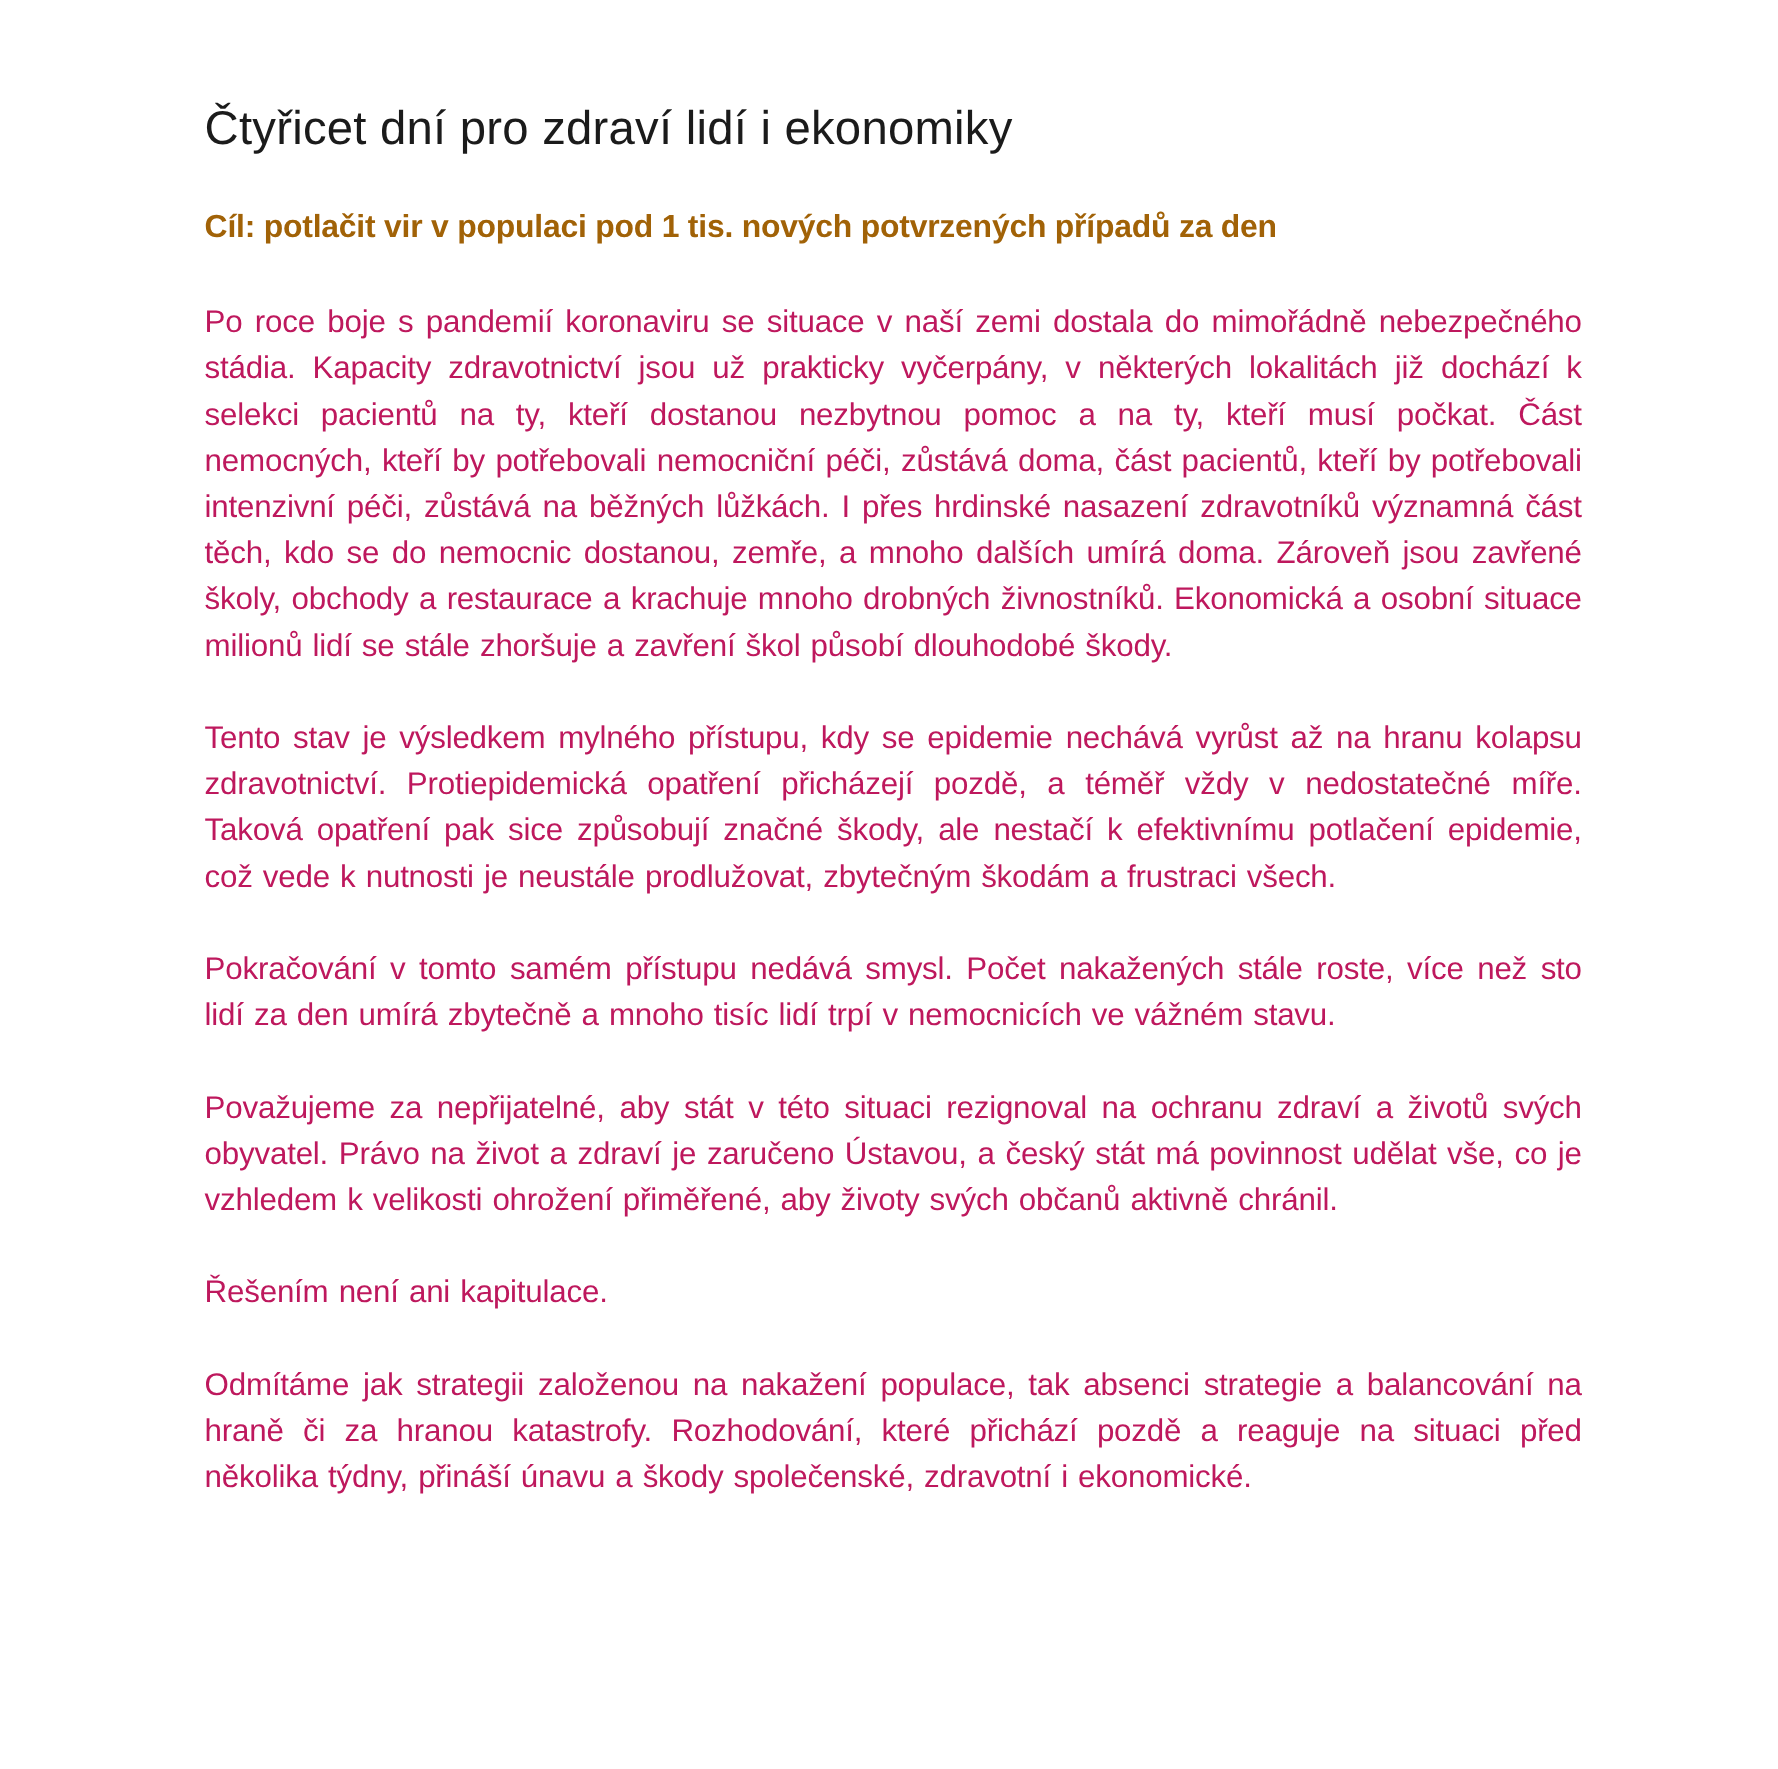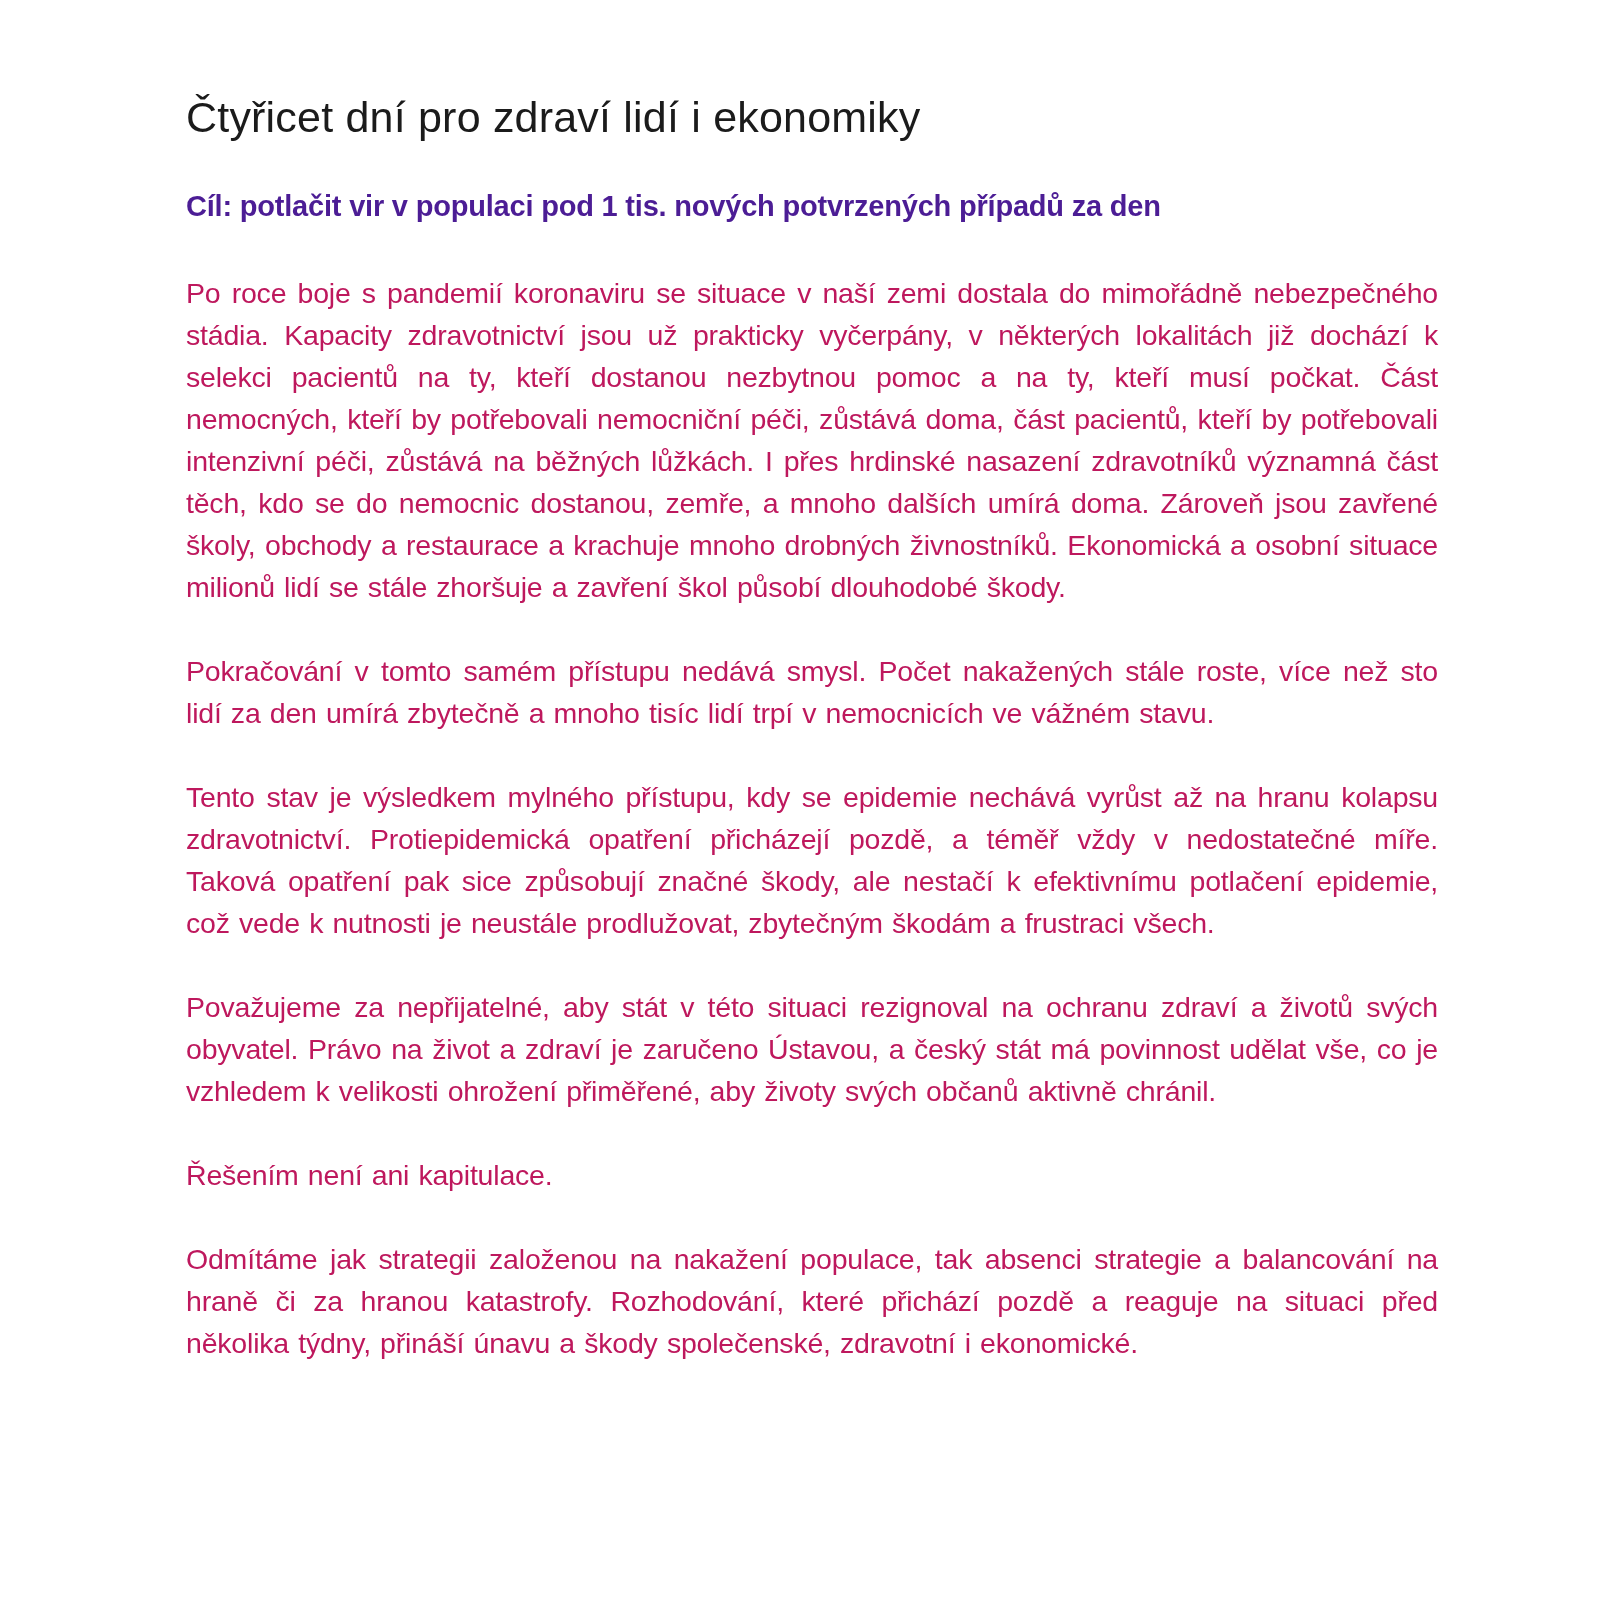--- a/index.html
+++ b/index.html
@@ -28,21 +28,21 @@
     letter-spacing: 0.2px;
     margin: 0 0 46px 0;
     color: #1b1b1b;
   }
   .doc-subtitle {
     font-size: 29px;
     font-weight: 700;
     line-height: 36px;
     letter-spacing: -0.2px;
     margin: 0 0 48px 0;
-    color: #4c1d95;
+    color: #a16207;
   }
   .doc-paragraph {
     font-size: 28.5px;
     font-weight: 400;
     line-height: 42px;
     letter-spacing: -0.2px;
     word-spacing: 1.5px;
     text-align: justify;
     text-align-last: left;
     margin: 0 0 42px 0;
@@ -52,23 +52,23 @@
 </head>
 <body>
 
 <div class="page">
   <h1 class="doc-title">Čtyřicet dní pro zdraví lidí i ekonomiky</h1>
 
   <h2 class="doc-subtitle">Cíl: potlačit vir v populaci pod 1 tis. nových potvrzených případů za den</h2>
 
   <p class="doc-paragraph">Po roce boje s pandemií koronaviru se situace v naší zemi dostala do mimořádně nebezpečného stádia. Kapacity zdravotnictví jsou už prakticky vyčerpány, v některých lokalitách již dochází k selekci pacientů na ty, kteří dostanou nezbytnou pomoc a na ty, kteří musí počkat. Část nemocných, kteří by potřebovali nemocniční péči, zůstává doma, část pacientů, kteří by potřebovali intenzivní péči, zůstává na běžných lůžkách. I přes hrdinské nasazení zdravotníků významná část těch, kdo se do nemocnic dostanou, zemře, a mnoho dalších umírá doma. Zároveň jsou zavřené školy, obchody a restaurace a krachuje mnoho drobných živnostníků. Ekonomická a osobní situace milionů lidí se stále zhoršuje a zavření škol působí dlouhodobé škody.</p>
 
+  <p class="doc-paragraph">Tento stav je výsledkem mylného přístupu, kdy se epidemie nechává vyrůst až na hranu kolapsu zdravotnictví. Protiepidemická opatření přicházejí pozdě, a téměř vždy v nedostatečné míře. Taková opatření pak sice způsobují značné škody, ale nestačí k efektivnímu potlačení epidemie, což vede k nutnosti je neustále prodlužovat, zbytečným škodám a frustraci všech.</p>
+
   <p class="doc-paragraph">Pokračování v tomto samém přístupu nedává smysl. Počet nakažených stále roste, více než sto lidí za den umírá zbytečně a mnoho tisíc lidí trpí v nemocnicích ve vážném stavu.</p>
-
-  <p class="doc-paragraph">Tento stav je výsledkem mylného přístupu, kdy se epidemie nechává vyrůst až na hranu kolapsu zdravotnictví. Protiepidemická opatření přicházejí pozdě, a téměř vždy v nedostatečné míře. Taková opatření pak sice způsobují značné škody, ale nestačí k efektivnímu potlačení epidemie, což vede k nutnosti je neustále prodlužovat, zbytečným škodám a frustraci všech.</p>
 
   <p class="doc-paragraph">Považujeme za nepřijatelné, aby stát v této situaci rezignoval na ochranu zdraví a životů svých obyvatel. Právo na život a zdraví je zaručeno Ústavou, a český stát má povinnost udělat vše, co je vzhledem k velikosti ohrožení přiměřené, aby životy svých občanů aktivně chránil.</p>
 
   <p class="doc-paragraph">Řešením není ani kapitulace.</p>
 
 
   <p class="doc-paragraph">Odmítáme jak strategii založenou na nakažení populace, tak absenci strategie a balancování na hraně či za hranou katastrofy. Rozhodování, které přichází pozdě a reaguje na situaci před několika týdny, přináší únavu a škody společenské, zdravotní i ekonomické.</p>
 </div>
 
 </body></html>

